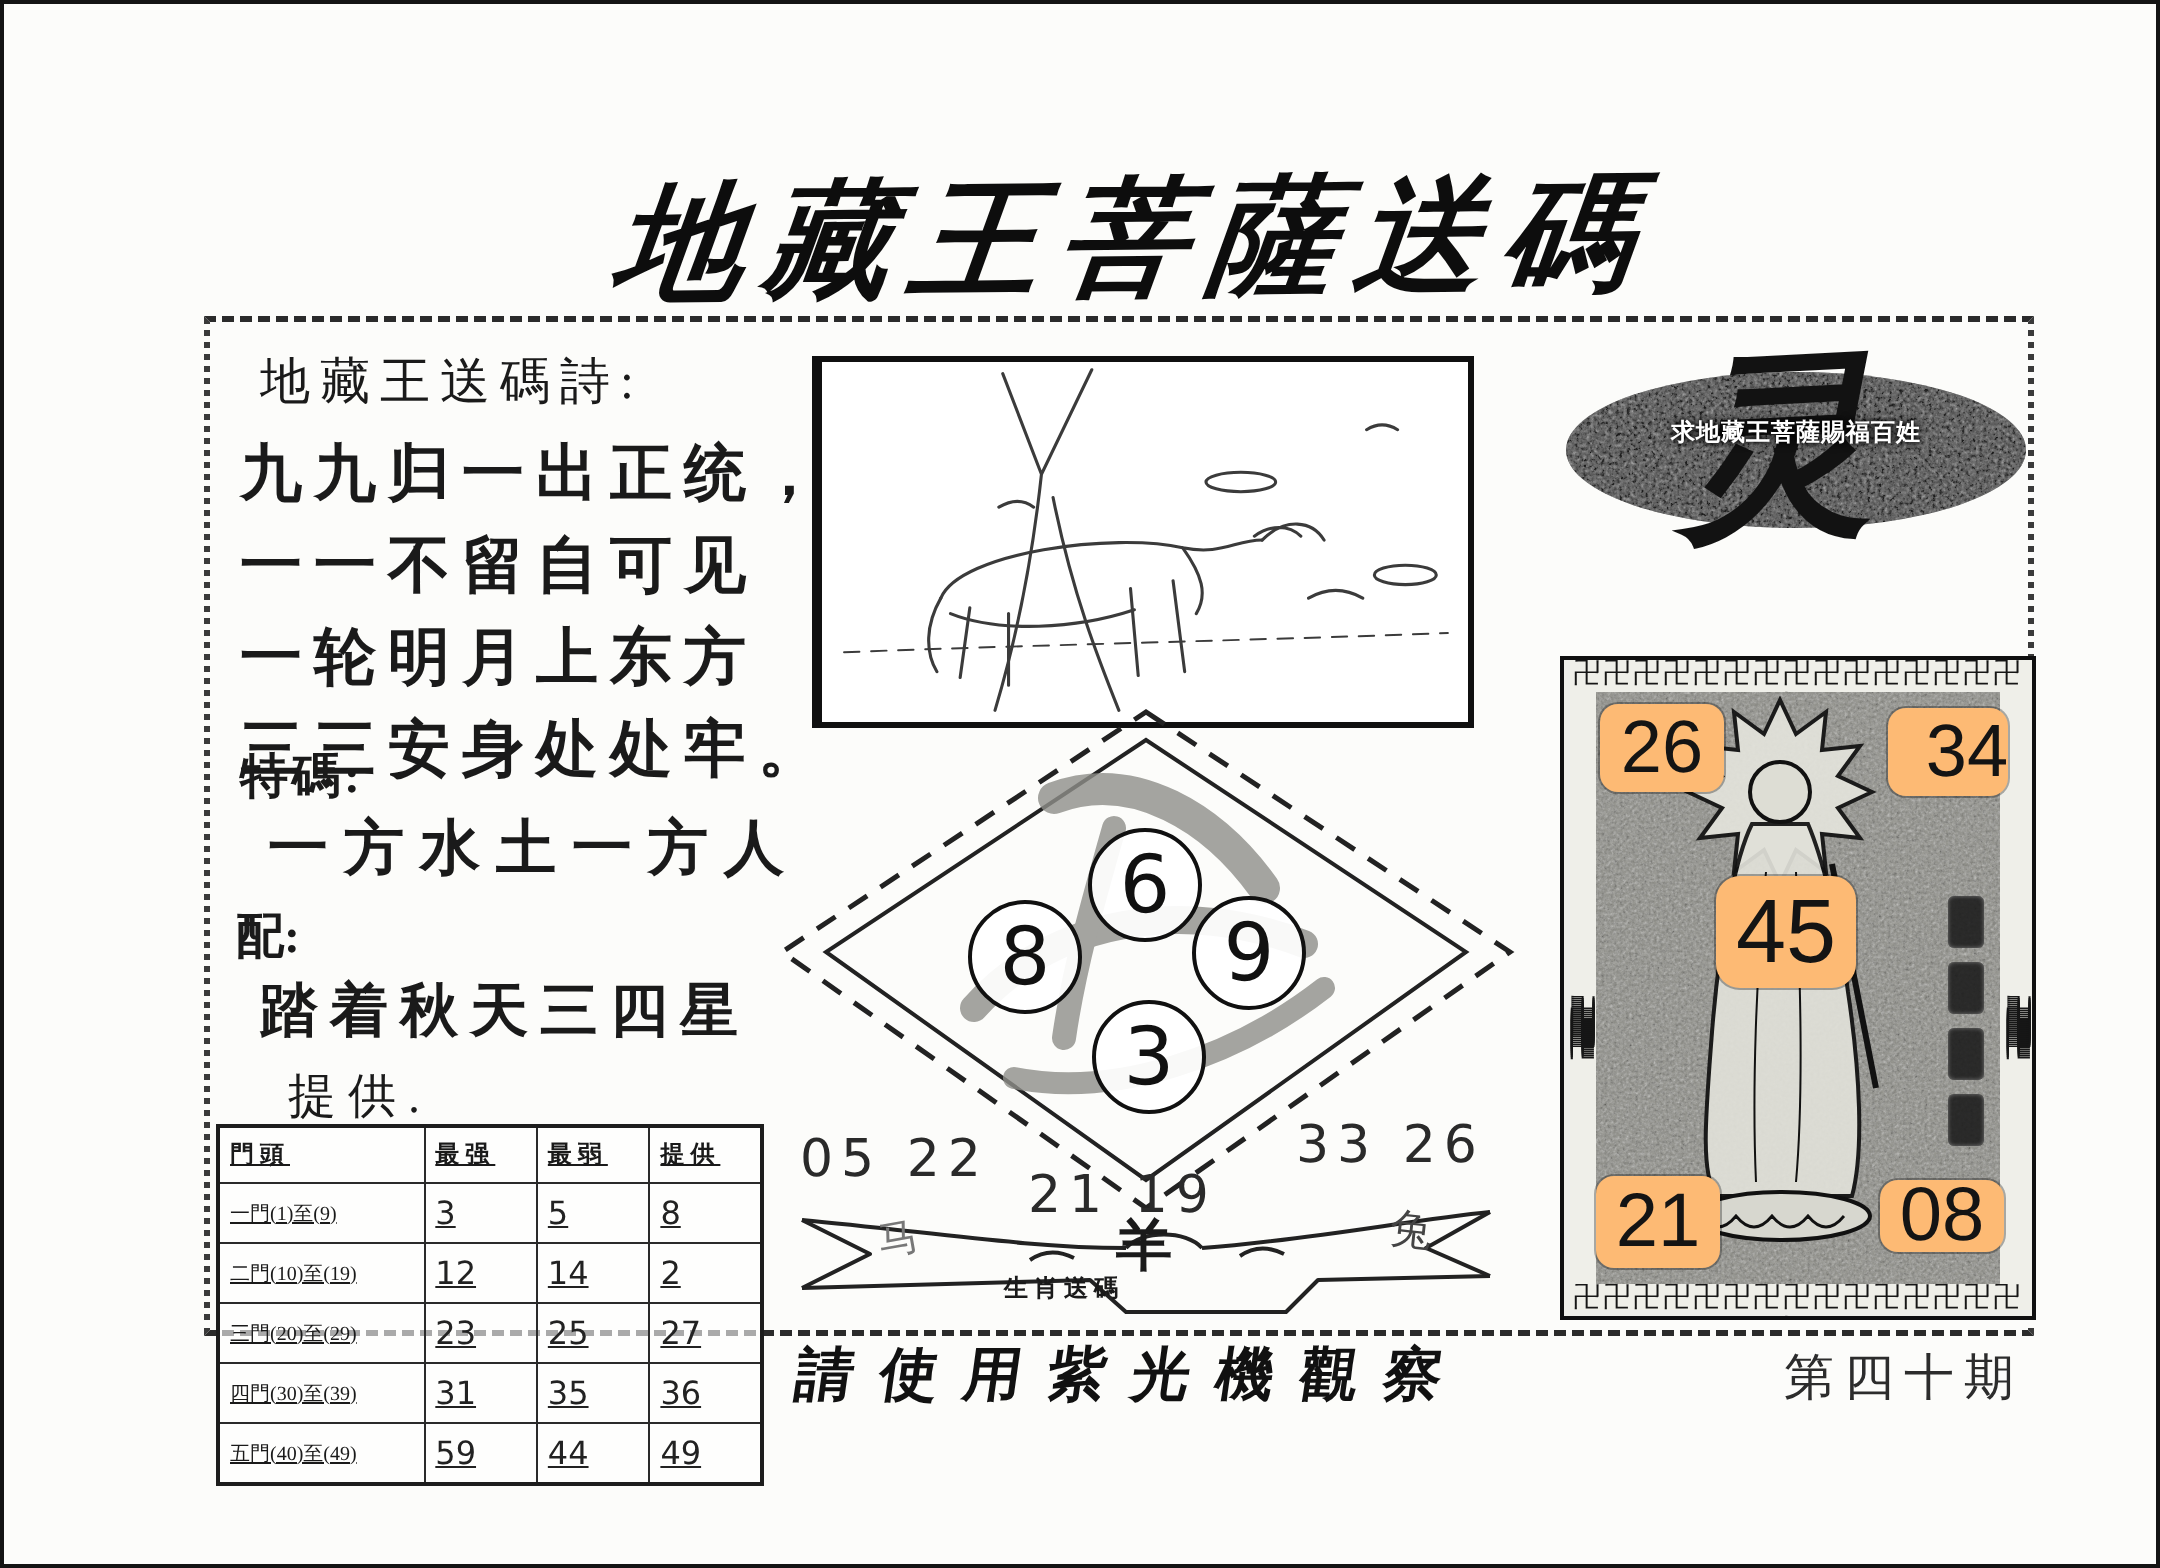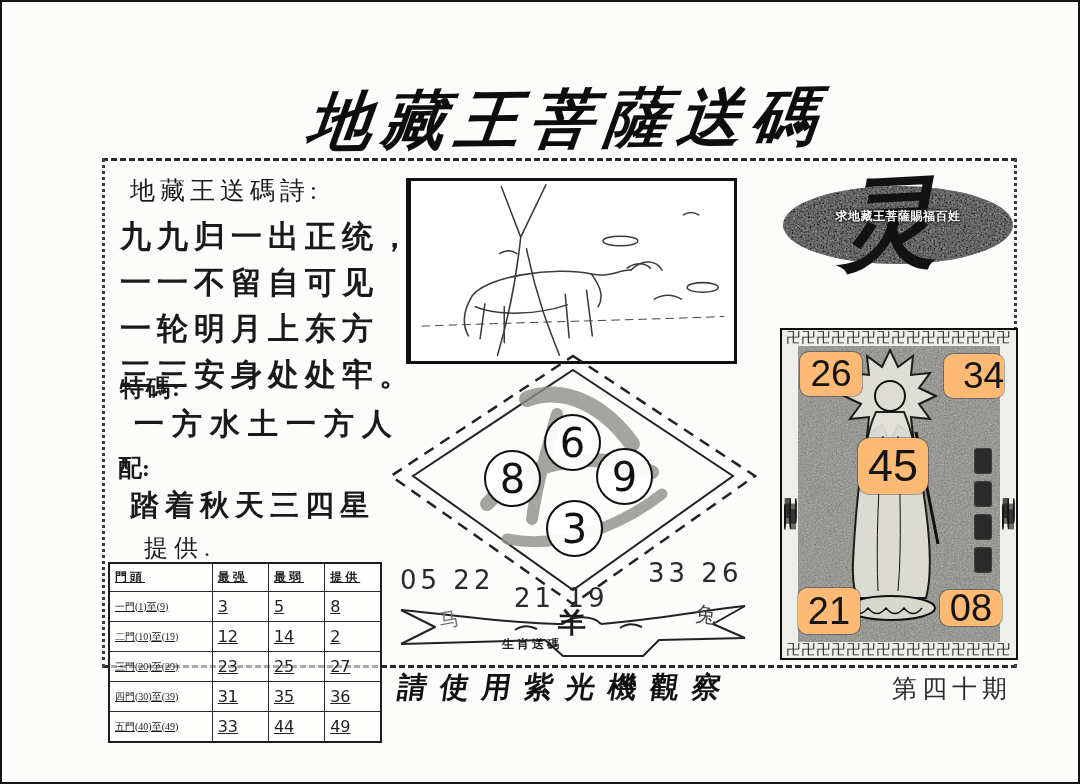--- a/index.html
+++ b/index.html
@@ -157,21 +157,21 @@
       <td class="val">27</td>
     </tr>
     <tr>
       <td class="lbl">四門(30)至(39)</td>
       <td class="val">31</td>
       <td class="val">35</td>
       <td class="val">36</td>
     </tr>
     <tr>
       <td class="lbl">五門(40)至(49)</td>
-      <td class="val">33</td>
+      <td class="val">59</td>
       <td class="val">44</td>
       <td class="val">49</td>
     </tr>
   </tbody>
     </table>
 
   <div class="abs pic-box">
     <svg width="100%" height="100%" viewBox="0 0 331 186">
       <g stroke="#3b3b3b" stroke-width="1.6" fill="none" stroke-linecap="round">
         <path d="M112,58 L92,6 M112,58 L138,4 M112,58 C108,95 100,140 88,180 M118,70 C128,120 142,155 152,180"></path>

